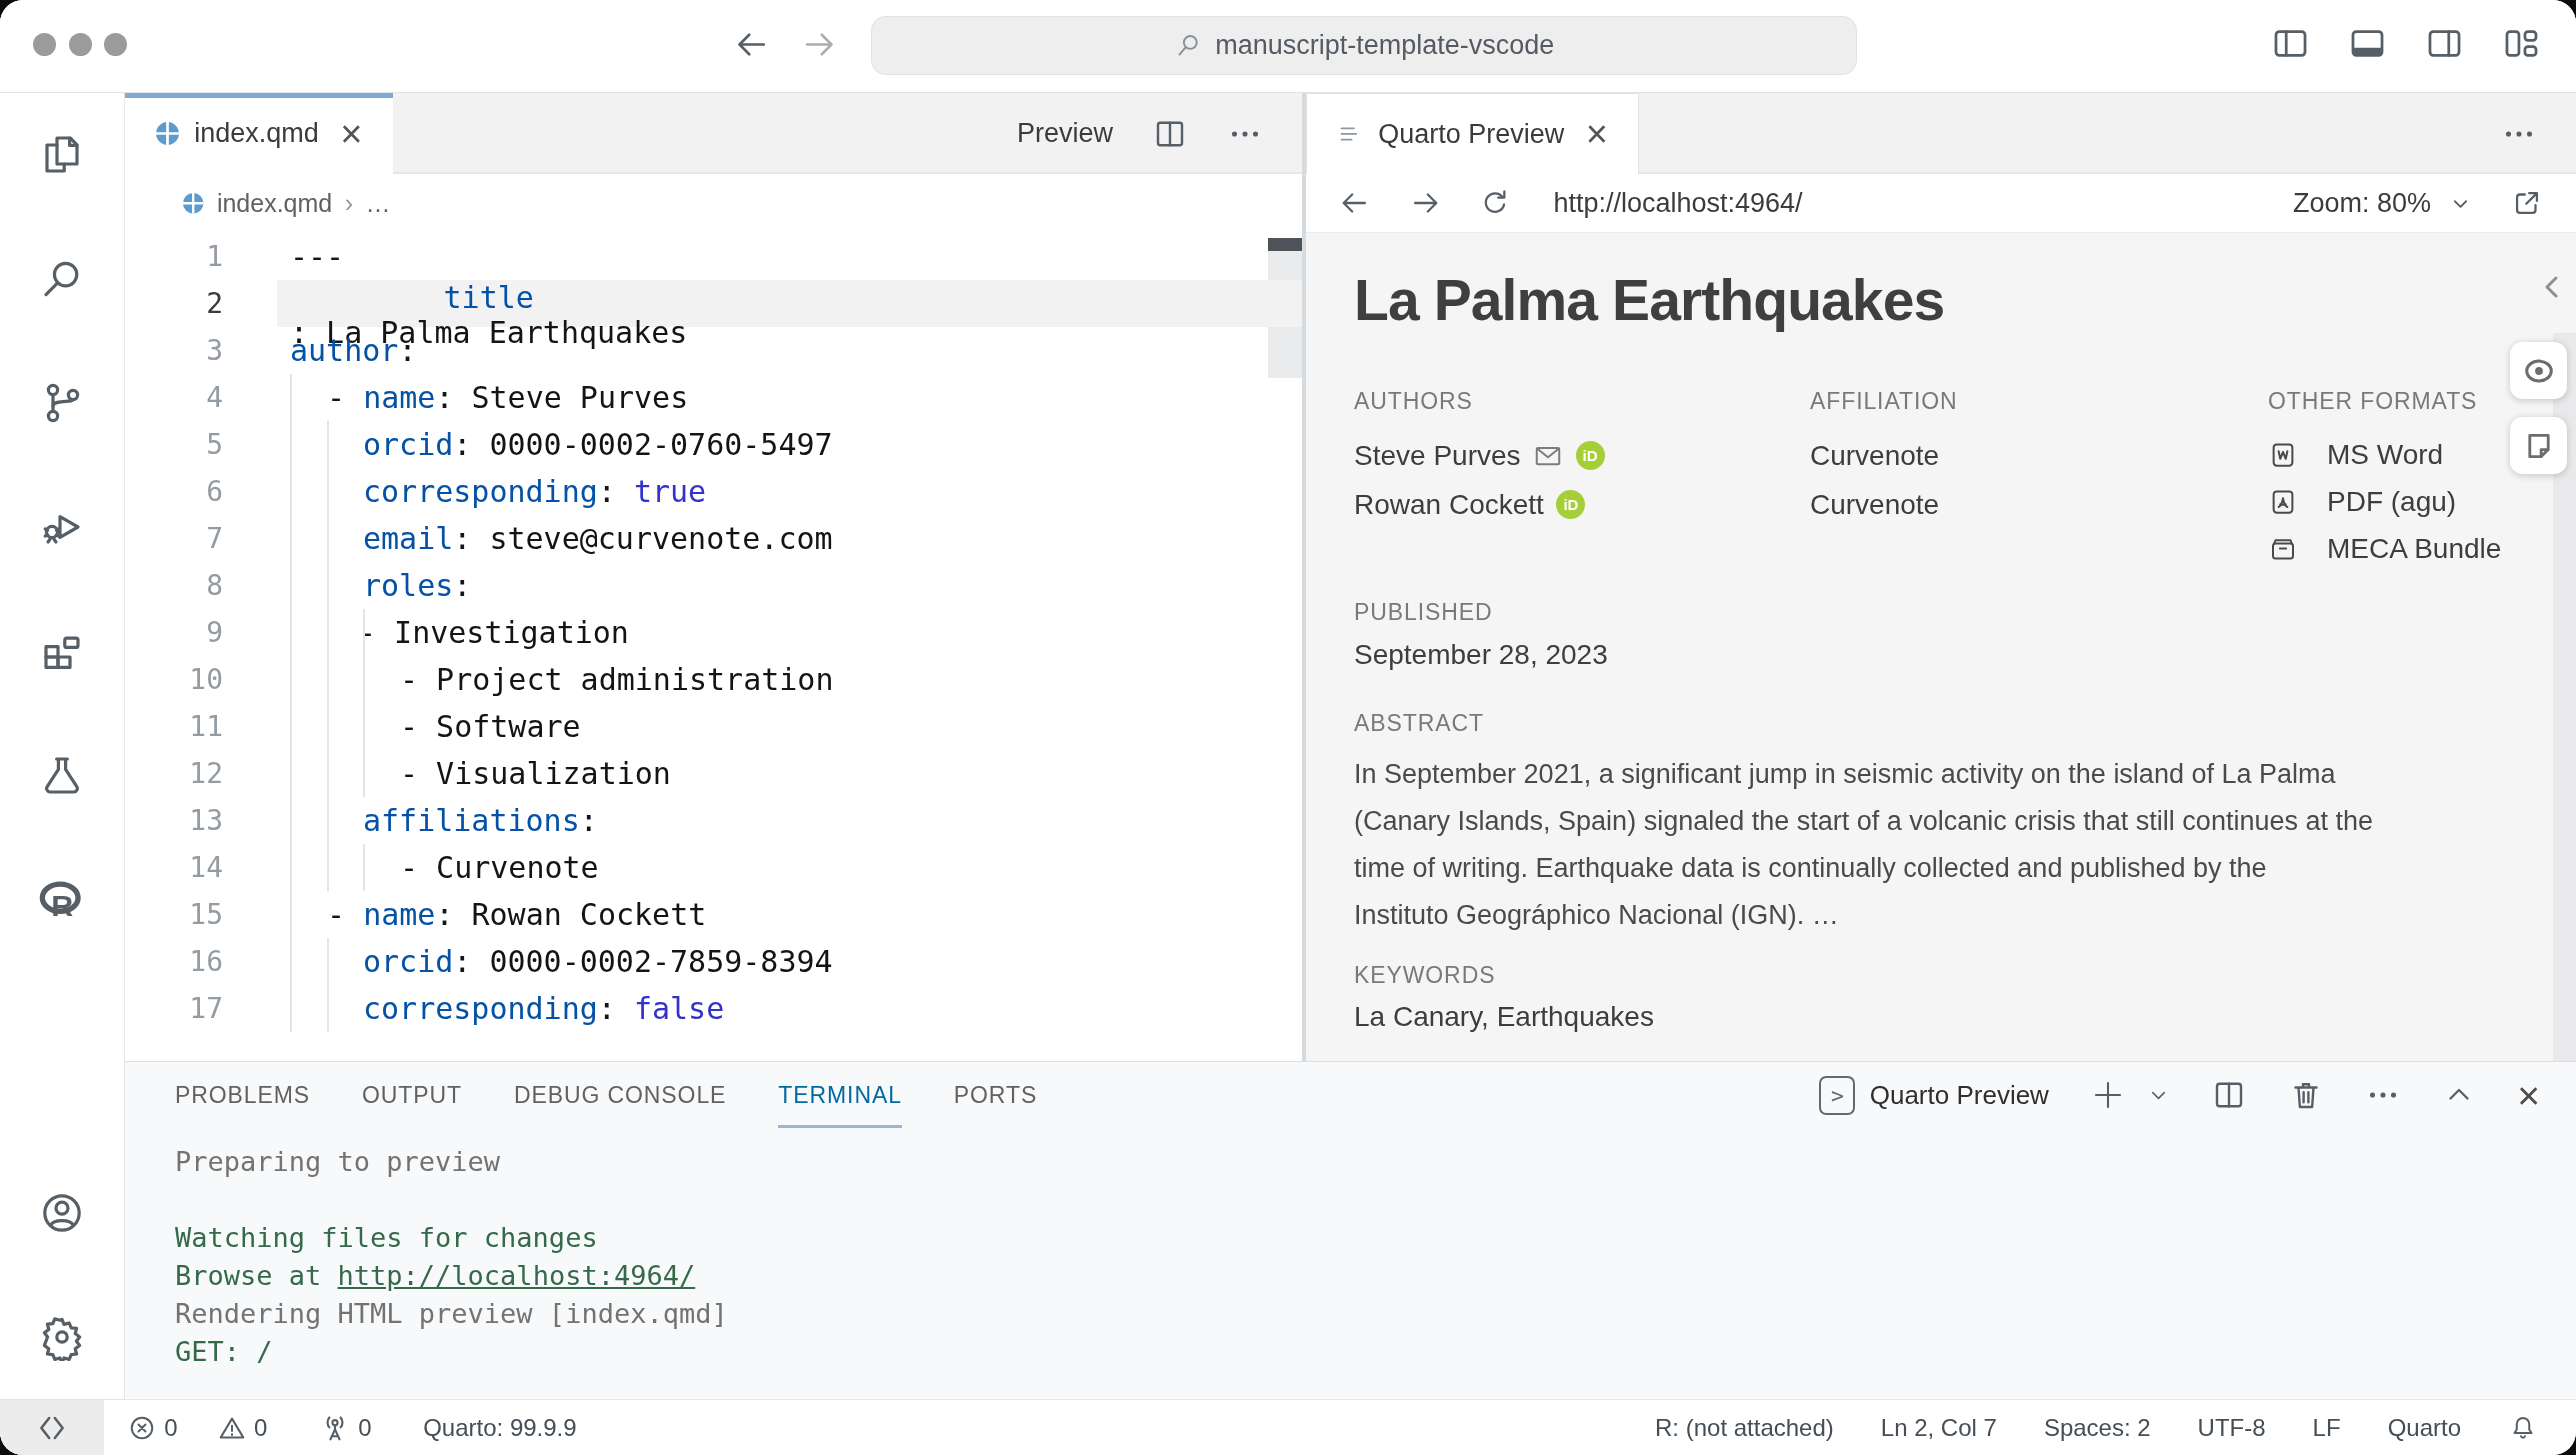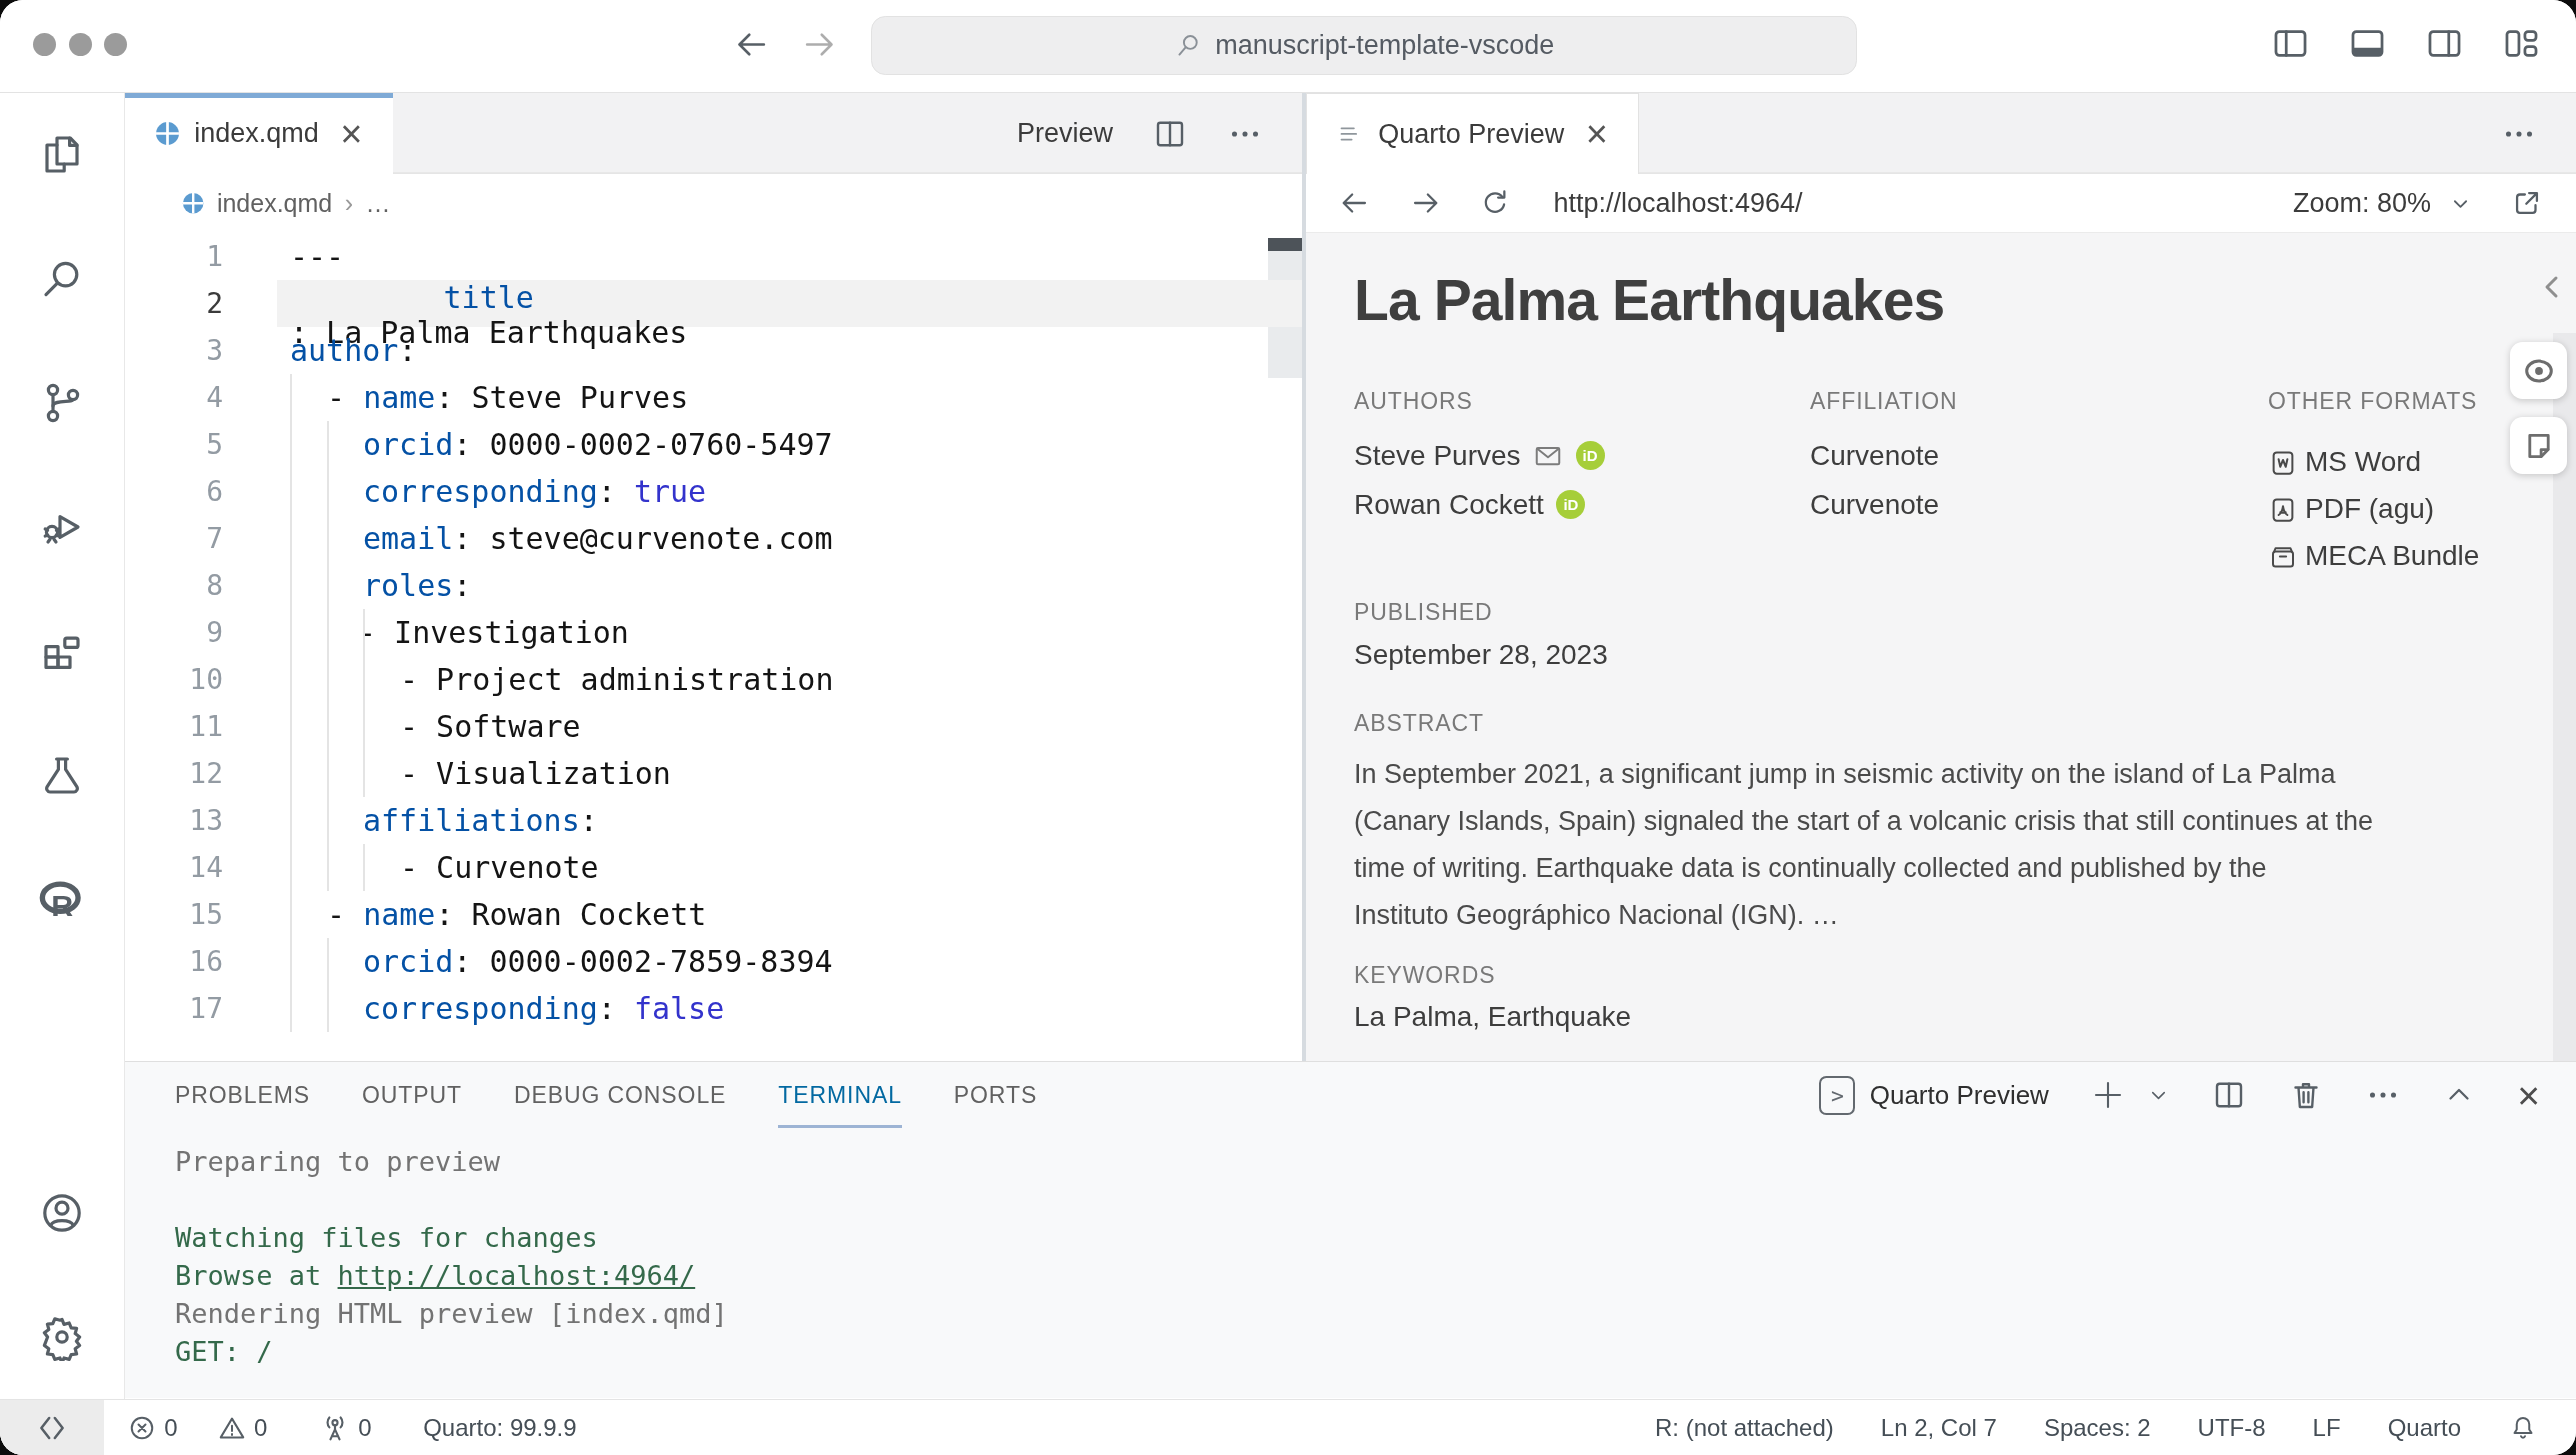--- a/index.html
+++ b/index.html
@@ -61,21 +61,21 @@
               border-bottom:1.8px solid #ebebeb; font-size:27px; color:#3c3c3c; background:#fff; }
   .purl { margin-left:5.4px; }
   .pspacer { flex:1; }
   .pzoom { display:flex; align-items:center; gap:16px; }
   .pcontent { flex:1; position:relative; background:#f5f5f6; padding-left:48px; overflow:hidden; }
   .doc-title { padding-top:34px; font-size:57px; font-weight:bold; color:#3f3f3f; letter-spacing:-0.9px; }
   .meta-grid { margin-top:55px; display:grid; grid-template-columns:456px 458px auto; }
   .meta-label { font-size:23px; color:#797979; letter-spacing:0.9px; }
   .meta-rows { margin-top:16px; }
   .meta-row { height:49px; display:flex; align-items:center; gap:12.5px; font-size:28px; color:#3d3d3d; }
-  .fmt-row { height:47px; display:flex; align-items:flex-end; gap:7px; font-size:28px; color:#3d3d3d; }
+  .fmt-row { height:47px; display:flex; align-items:center; gap:29px; font-size:28px; color:#3d3d3d; }
   .orcid { width:29px; height:29px; border-radius:50%; background:#a6ce39; color:#fff; font-size:15px; font-weight:bold;
            display:inline-flex; align-items:center; justify-content:center; letter-spacing:0; }
   .doc-section { margin-top:27px; }
   .doc-value { margin-top:12.5px; font-size:28px; color:#3d3d3d; }
   .abstract-line { font-size:27px; color:#4a4a4a; line-height:47px; white-space:nowrap; }
   .p-collapse { position:absolute; right:5.4px; top:36px; color:#8f8f8f; }
   .p-scroll { position:absolute; right:0; top:100px; bottom:0; width:23px; background:#e9e9eb; }
   .p-float { position:absolute; right:9px; width:57px; height:57px; background:#fff; border-radius:12.5px;
              box-shadow:0 1.8px 7.2px rgba(0,0,0,0.18); display:flex; align-items:center; justify-content:center; }
 
@@ -447,21 +447,21 @@
               <div style="margin-top:14.3px;">
                 <div class="abstract-line">In September 2021, a significant jump in seismic activity on the island of La Palma</div>
                 <div class="abstract-line">(Canary Islands, Spain) signaled the start of a volcanic crisis that still continues at the</div>
                 <div class="abstract-line">time of writing. Earthquake data is continually collected and published by the</div>
                 <div class="abstract-line">Instituto Geográphico Nacional (IGN). …</div>
               </div>
             </div>
 
             <div class="doc-section" style="margin-top:23px;">
               <div class="meta-label">KEYWORDS</div>
-              <div class="doc-value">La Palma, Earthquake</div>
+              <div class="doc-value">La Canary, Earthquakes</div>
             </div>
 
             <div class="p-collapse">
               <svg class="icon" width="36" height="36" viewBox="0 0 24 24" style="stroke:#8f8f8f;stroke-width:2;">
                   <path d="M14 6l-6 6 6 6"></path>
                 </svg>
             </div>
             <div class="p-scroll"></div>
             <div class="p-float" style="top:109px;">
               <svg class="icon" width="36" height="36" viewBox="0 0 24 24" style="stroke:#6d6d6d;stroke-width:2;">

